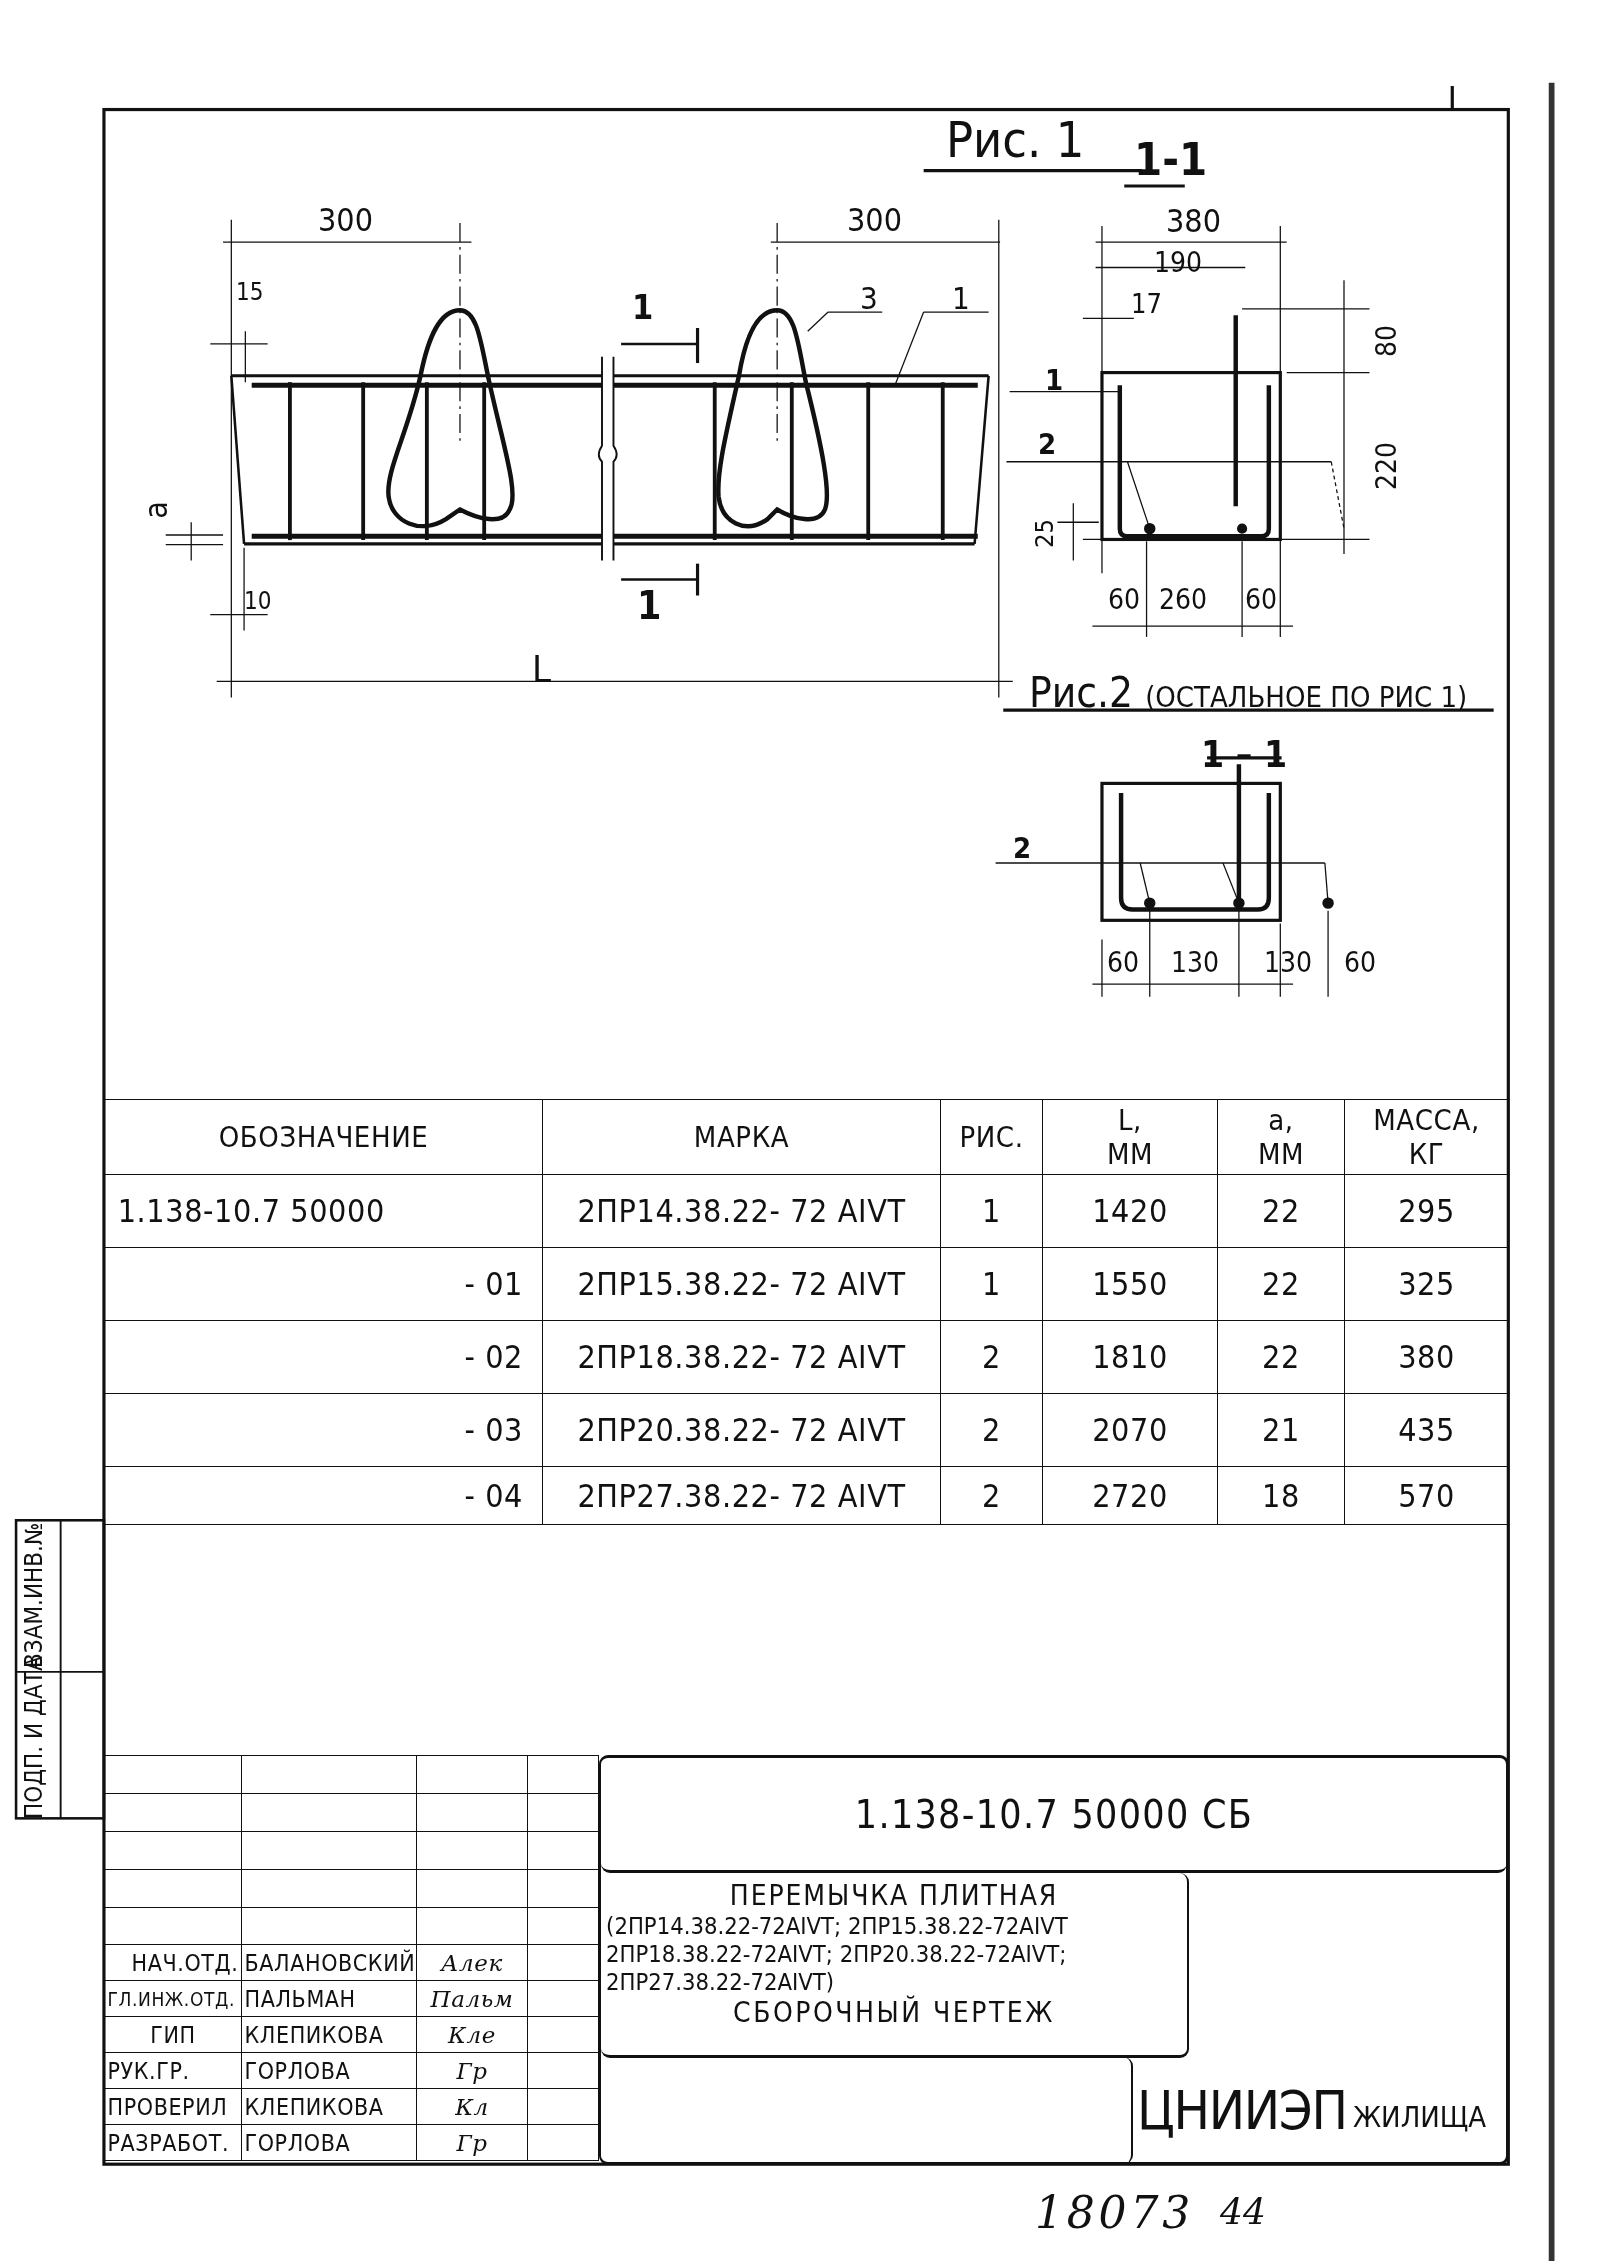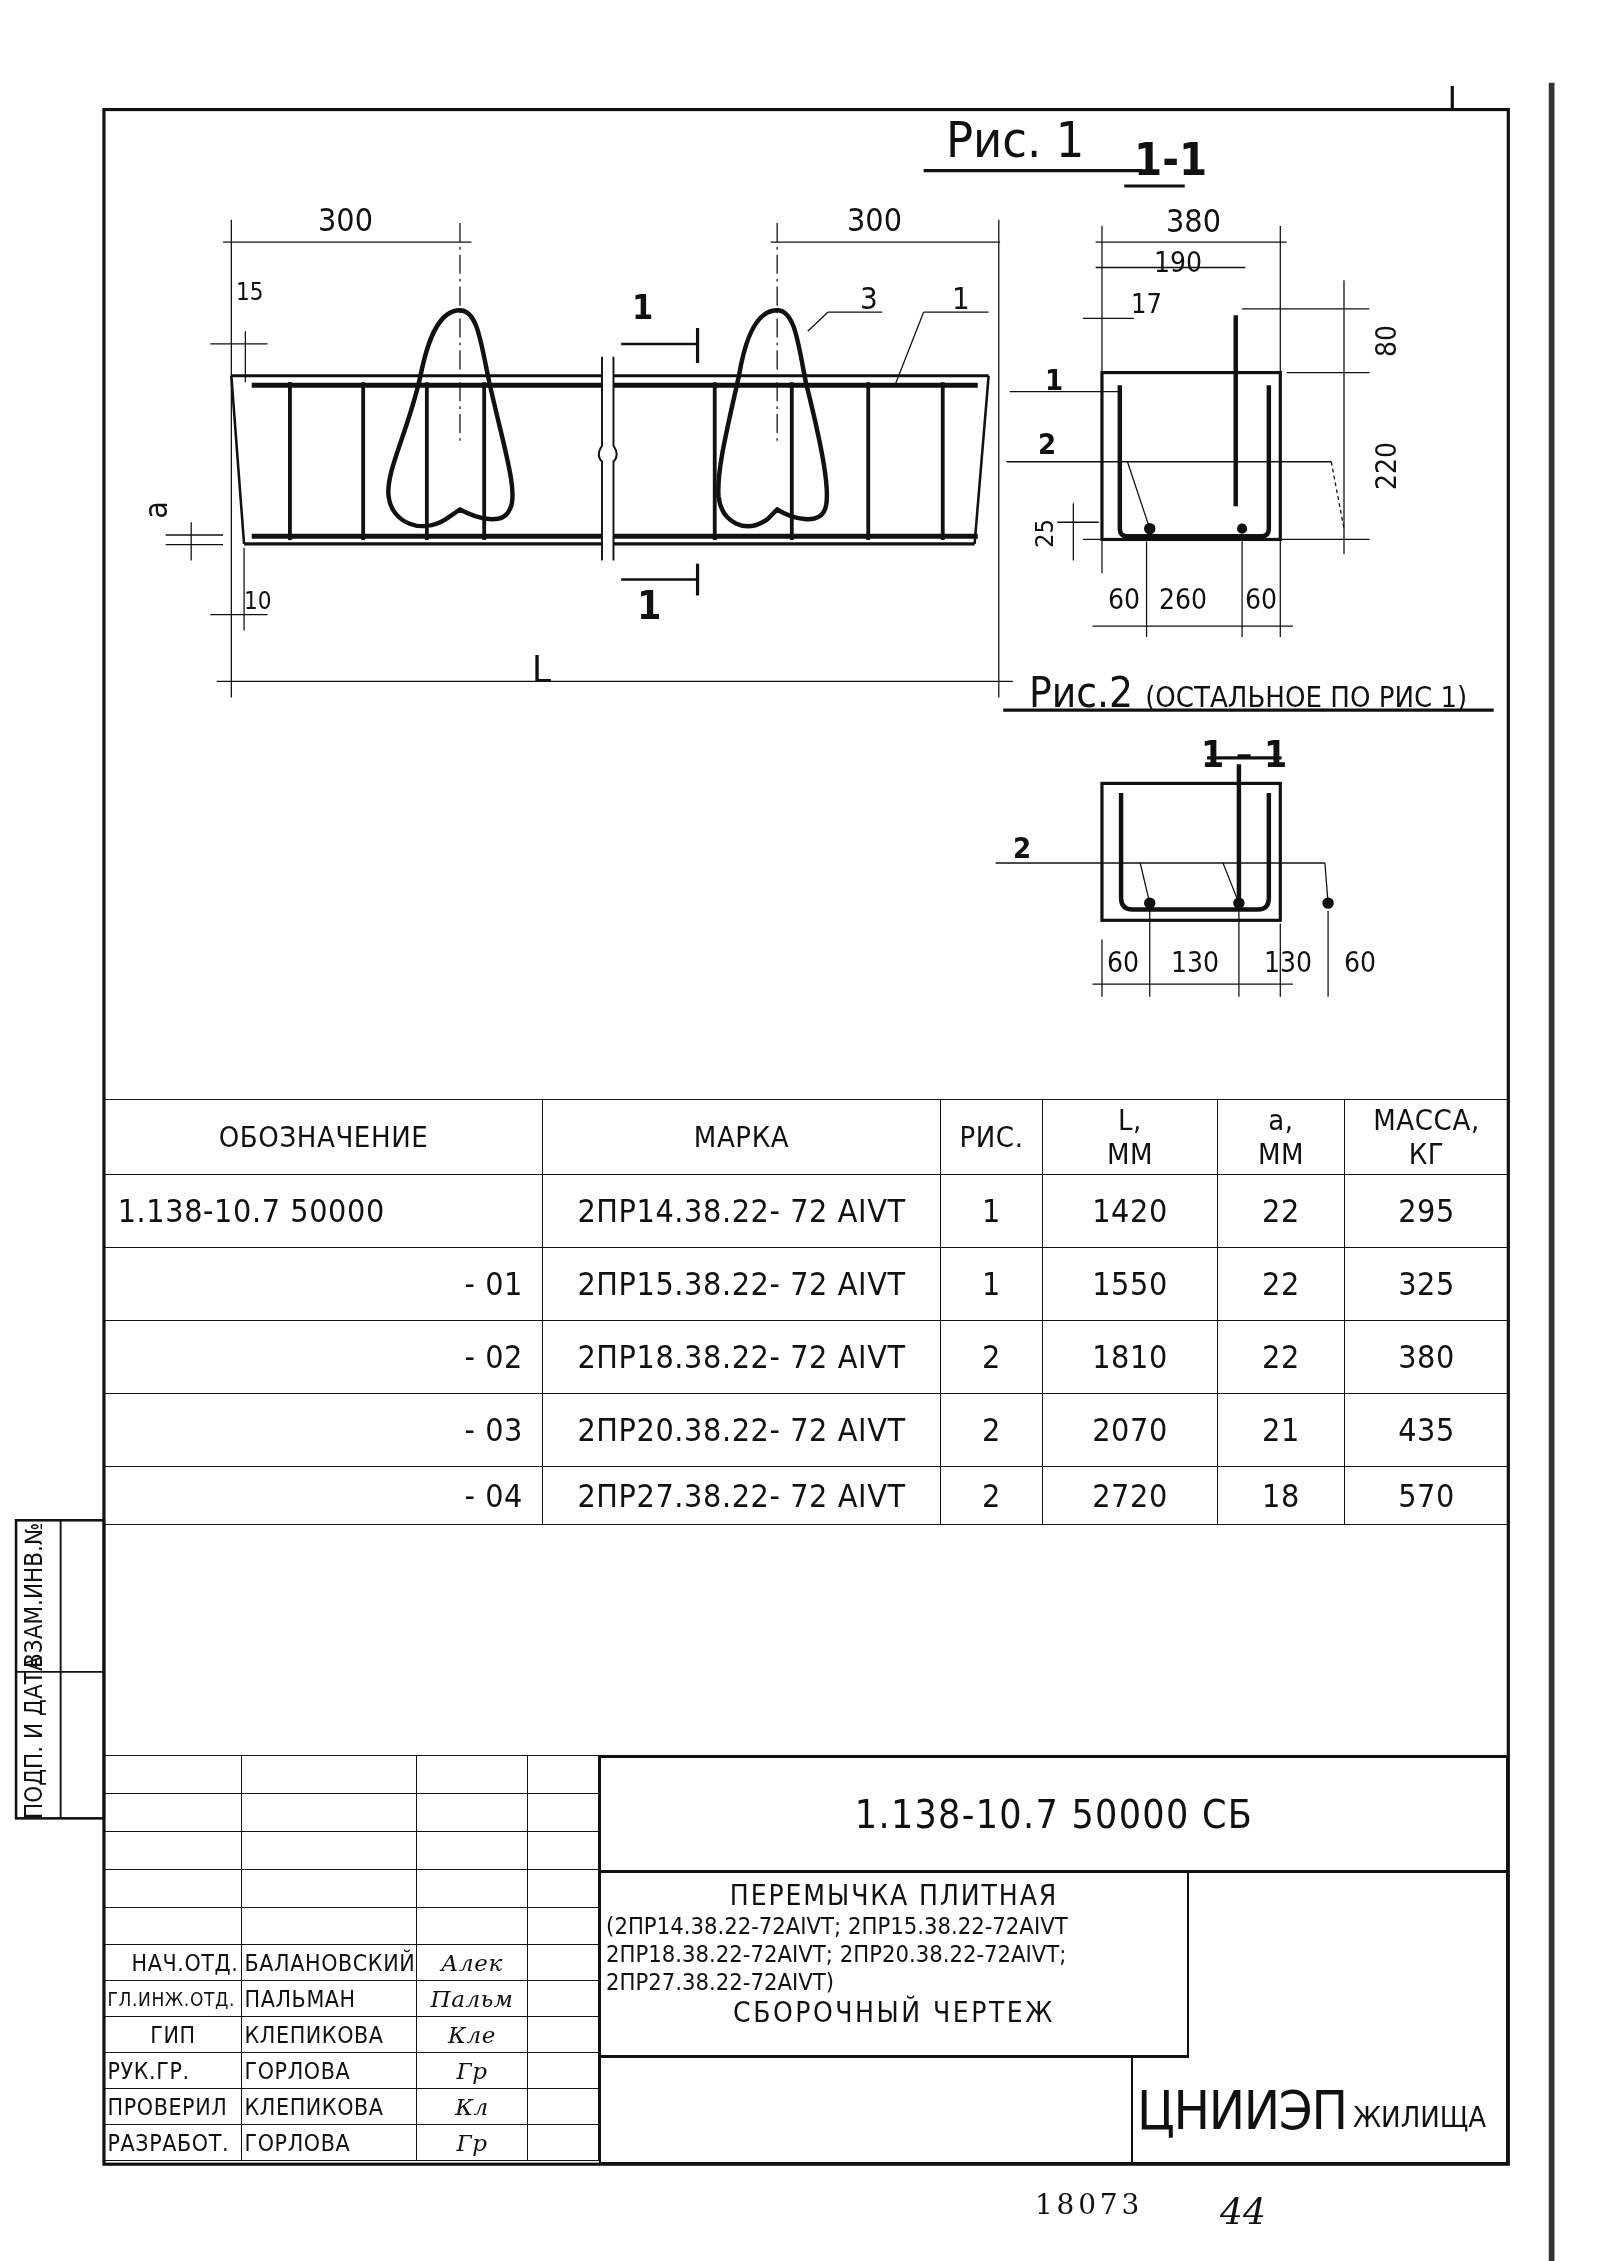--- a/index.html
+++ b/index.html
@@ -1,18 +1,18 @@
 <!DOCTYPE html>
 <html style="font-size:10.2px"><head>
 <meta charset="utf-8">
 <style>
   html,body{margin:0;padding:0;background:#fff;}
   body{width:1618px;height:2261px;position:relative;overflow:hidden;
        font-family:"DejaVu Sans Condensed","DejaVu Sans",sans-serif;color:#111;}
-  .abs{position:absolute;}
+  .abs{position:absolute;border-radius:9px;}
   svg.drawing{position:absolute;left:0;top:0;}
   .t{position:absolute;white-space:nowrap;line-height:1;}
   .tbl{position:absolute;border-collapse:collapse;table-layout:fixed;}
   .tbl td{border:1.9px solid #111;padding:0;text-align:center;vertical-align:middle;
           font-size:32px;letter-spacing:0.6px;}
   .hdr td{font-size:29px;}
   .tb td{border:1.9px solid #111;font-size:23px;padding:0 2.5px;}
   .sig{font-family:"DejaVu Serif",serif;font-style:italic;font-size:25.5px;}
   .vert{position:absolute;transform:rotate(-90deg);transform-origin:left top;white-space:nowrap;}
 </style>
@@ -337,15 +337,15 @@
 
   <div class="abs" style="left:532px;top:299px;width:362px;height:107px;display:flex;align-items:center;padding-left:4px;box-sizing:border-box;">
     <span style="font-size:54px;letter-spacing:-1.3px;">ЦНИИЭП</span>
     <span style="font-size:29px;margin-left:6.4px;margin-top:12.7px;">ЖИЛИЩА</span>
   </div>
 </div>
 
 <div class="vert" style="left:20.4px;top:1668px;font-size:24px;">ВЗАМ.ИНВ.№</div>
 <div class="vert" style="left:20.4px;top:1819px;font-size:24px;">ПОДП. И ДАТА</div>
 
-<div class="t" style="left:1035px;top:2191px;font-size:28px;font-family:'DejaVu Serif',serif;letter-spacing:3.8px;">18073</div>
+<div class="t" style="left:1035px;top:2191px;font-size:44px;font-style:italic;font-family:'DejaVu Serif',serif;letter-spacing:3.8px;">18073</div>
 <div class="t" style="left:1220px;top:2194px;font-size:36px;font-style:italic;font-family:'DejaVu Serif',serif;">44</div>
 
 
 </body></html>

